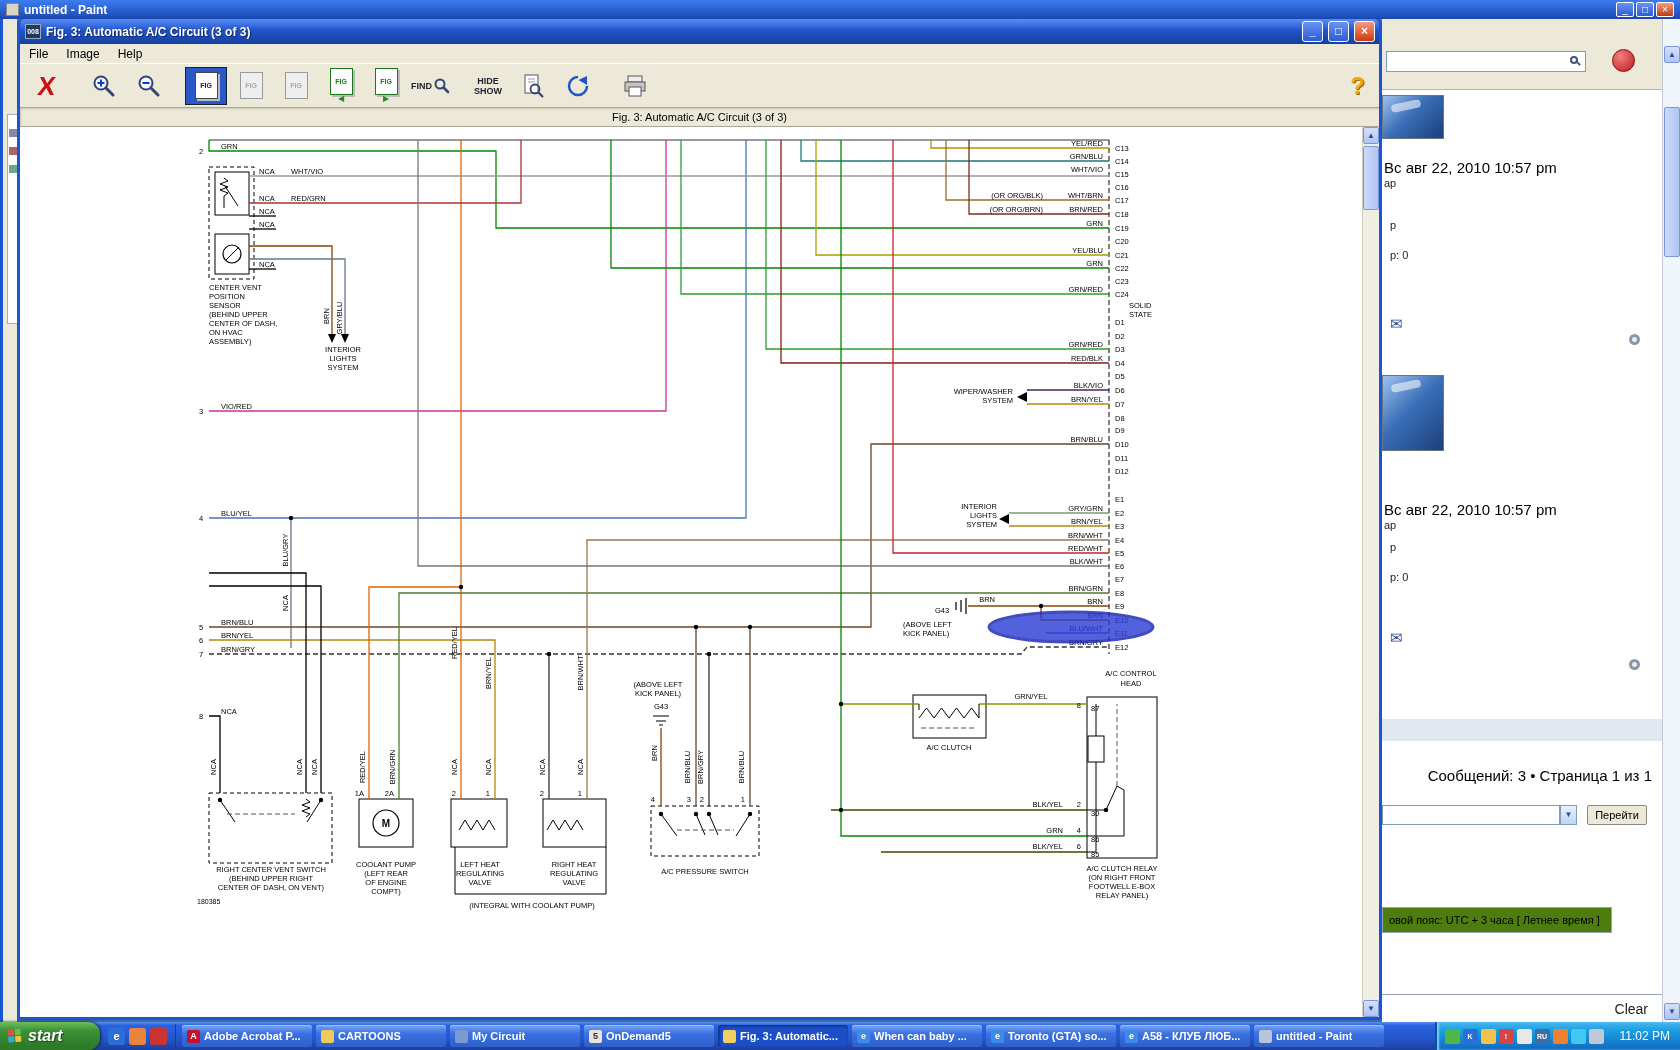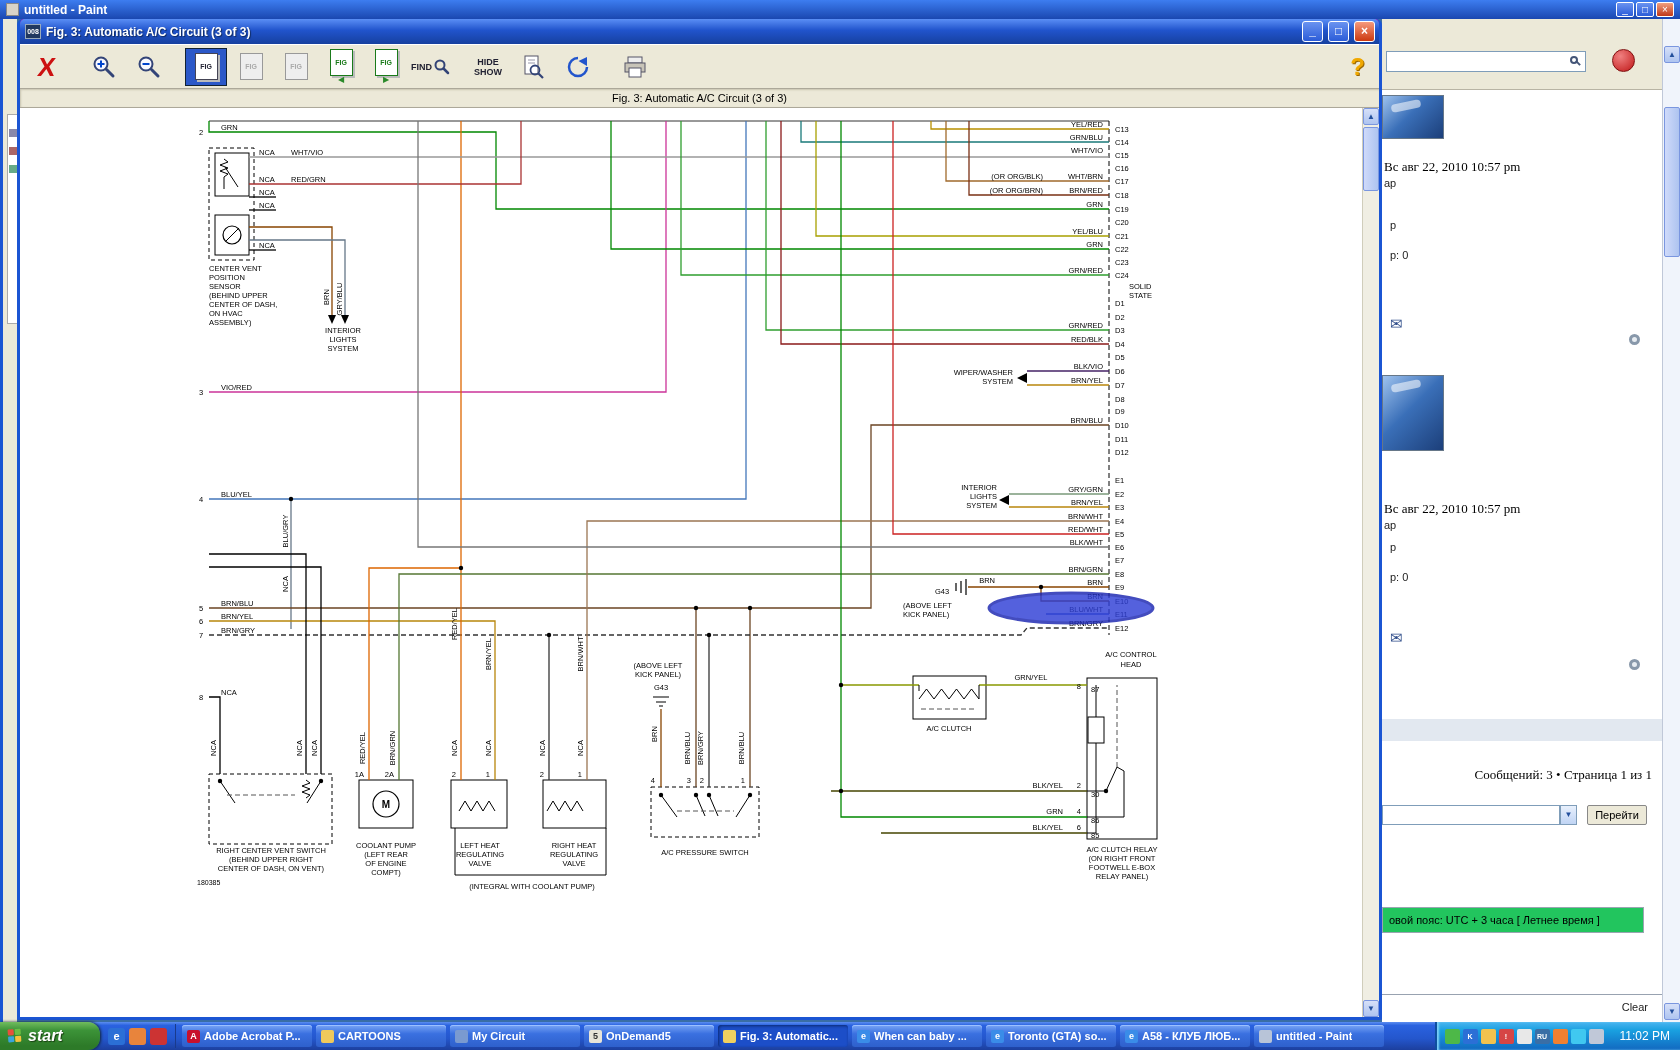--- a/index.html
+++ b/index.html
@@ -21,34 +21,34 @@
   
   .browser-pane{position:absolute;left:1382px;top:19px;width:280px;height:1003px;background:#fff;overflow:hidden;}
   .b-chrome{position:absolute;left:0;top:0;width:280px;height:71px;background:#ece9d8;border-bottom:1px solid #b8b4a4;}
   .b-search{position:absolute;left:4px;top:32px;width:200px;height:21px;background:#fff;border:1px solid #7f9db9;font-size:12px;padding:2px 18px 2px 4px;}
   .mag{position:absolute;left:188px;top:37px;width:8px;height:8px;border:2px solid #445577;border-radius:50%;}
   .mag::after{content:"";position:absolute;width:6px;height:2px;background:#445577;transform:rotate(45deg);right:-5px;bottom:-2px;}
   .red-badge{position:absolute;left:230px;top:30px;width:23px;height:23px;border-radius:50%;
     background:radial-gradient(circle at 35% 30%,#f08080,#c01818);border:1px solid #801010;}
   .thumb{position:absolute;left:0;width:62px;background:linear-gradient(135deg,#9ec2ee 0%,#3a6fb8 45%,#1c3f7a 100%);border:1px solid #678;}
   .thumb::after{content:"";position:absolute;left:8px;top:6px;width:30px;height:8px;background:rgba(255,255,255,.55);border-radius:4px;transform:rotate(-12deg);}
-  .btext{position:absolute;color:#000;font-size:13px;white-space:nowrap;font-family:Liberation Serif, serif;}
+  .btext{position:absolute;color:#000;font-size:15px;white-space:nowrap;}
   .bsmall{position:absolute;color:#222;font-size:11px;}
   .benv{position:absolute;font-size:15px;color:#33508c;}
   .bgear{position:absolute;width:11px;height:11px;border:3px solid #8898aa;border-radius:50%;background:#e8edf2;}
   .b-band{position:absolute;left:0;width:280px;background:#e2e8f0;}
   .b-select{position:absolute;left:0;top:786px;width:178px;height:20px;background:#fff;border:1px solid #7f9db9;}
   .b-selbtn{position:absolute;left:178px;top:786px;width:17px;height:20px;background:linear-gradient(#e8f0fc,#c0d4f4);
     border:1px solid #7f9db9;font-size:8px;color:#234f9c;text-align:center;line-height:18px;}
   .b-gobtn{position:absolute;left:205px;top:786px;width:60px;height:20px;background:#ece9d8;border:1px solid #888;
     font-size:11px;text-align:center;line-height:18px;border-radius:2px;}
-  .b-tz{position:absolute;left:0;top:888px;width:262px;height:26px;background:#22c55e;border:1px solid #9aa5b1;
+  .b-tz{position:absolute;left:0;top:888px;width:230px;height:26px;background:#4d7c0f;border:1px solid #9aa5b1;
     font-size:11px;line-height:24px;padding-left:6px;white-space:nowrap;overflow:hidden;}
   .b-div{position:absolute;left:0;top:975px;width:280px;border-top:1px solid #98a2b0;}
-  .b-clear{position:absolute;right:14px;top:982px;font-size:11px;color:#222;}
+  .b-clear{position:absolute;right:14px;top:982px;font-size:14px;color:#222;}
   .browser-scrollbar{position:absolute;left:1662px;top:19px;width:18px;height:1003px;background:#f0f4fb;border-left:1px solid #c0c8d8;}
   .sb-btn{position:absolute;left:1px;width:16px;height:17px;background:linear-gradient(#d6e0f8,#aec4f0);
     border:1px solid #7a96df;border-radius:2px;color:#234f9c;font-size:8px;text-align:center;line-height:15px;}
   .sb-thumb{position:absolute;left:1px;width:16px;background:linear-gradient(90deg,#cfdafa,#aec4f0);border:1px solid #7a96df;border-radius:2px;}
   
   .app-window{position:absolute;left:17px;top:19px;width:1365px;height:1001px;background:#a21caf;
     border:3px solid #1b55d3;border-top:none;border-radius:6px 6px 2px 2px;display:flex;flex-direction:column;}
   .titlebar{height:25px;border-radius:5px 5px 0 0;background:linear-gradient(180deg,#5a8ef5 0%,#2154cc 45%,#16409f 100%);
     display:flex;align-items:center;padding:0 4px 0 5px;gap:5px;flex:0 0 auto;}
   .win-icon{width:16px;height:15px;background:#203860;border:1px solid #9ab;color:#fff;font-size:7px;font-weight:bold;
@@ -163,20 +163,25 @@
   <span class="sb-btn" style="top:984px;">▼</span>
 </div>
 
 <div class="app-window">
   <div class="titlebar">
     <span class="win-icon">008</span>
     <span class="title-text">Fig. 3: Automatic A/C Circuit (3 of 3)</span>
     <span class="wbtn">_</span>
     <span class="wbtn">□</span>
     <span class="wbtn close">×</span>
+  </div>
+  <div class="menubar">
+    <span>File</span>
+    <span>Image</span>
+    <span>Help</span>
   </div>
   <div class="toolbar">
     <div class="tb-btn">
       <span class="redx">X</span>
     </div>
     <span class="tb-sep"></span>
     <div class="tb-btn">
       <svg width="26" height="26" viewBox="0 0 26 26">
         <circle cx="10" cy="10" r="6.5" fill="#f8f8ff" stroke="#334477" stroke-width="2"></circle>
         <line x1="15.5" y1="15.5" x2="22" y2="22" stroke="#334477" stroke-width="3" stroke-linecap="round"></line>

